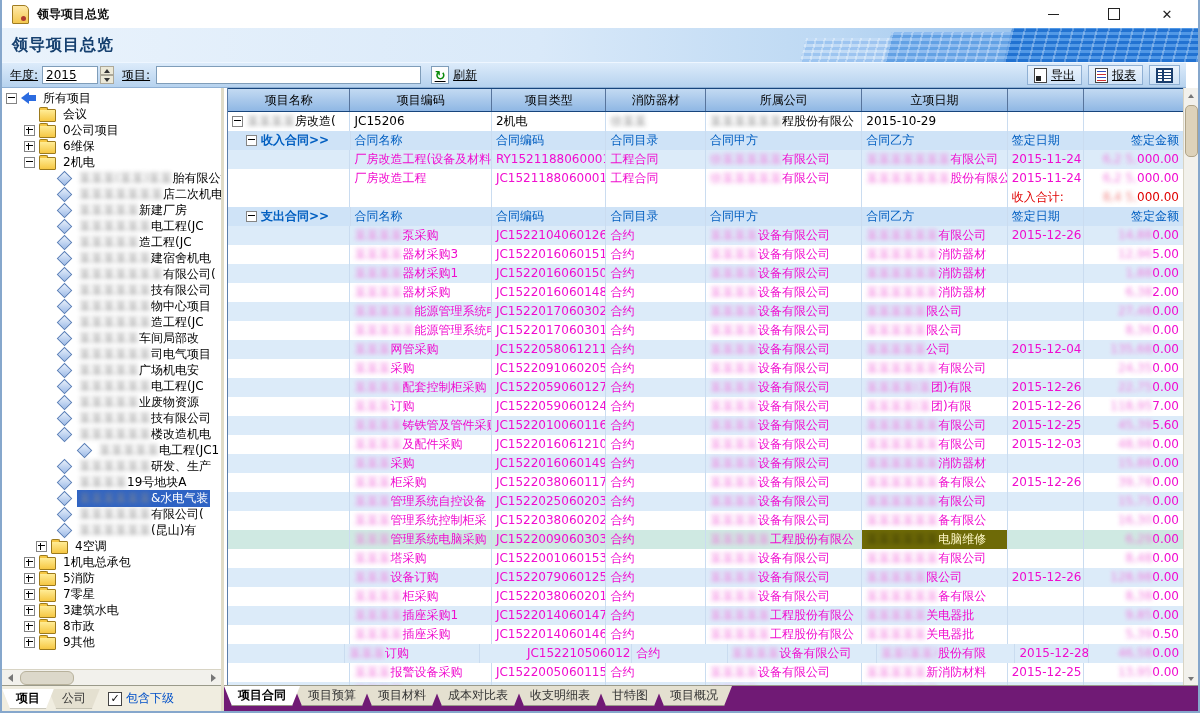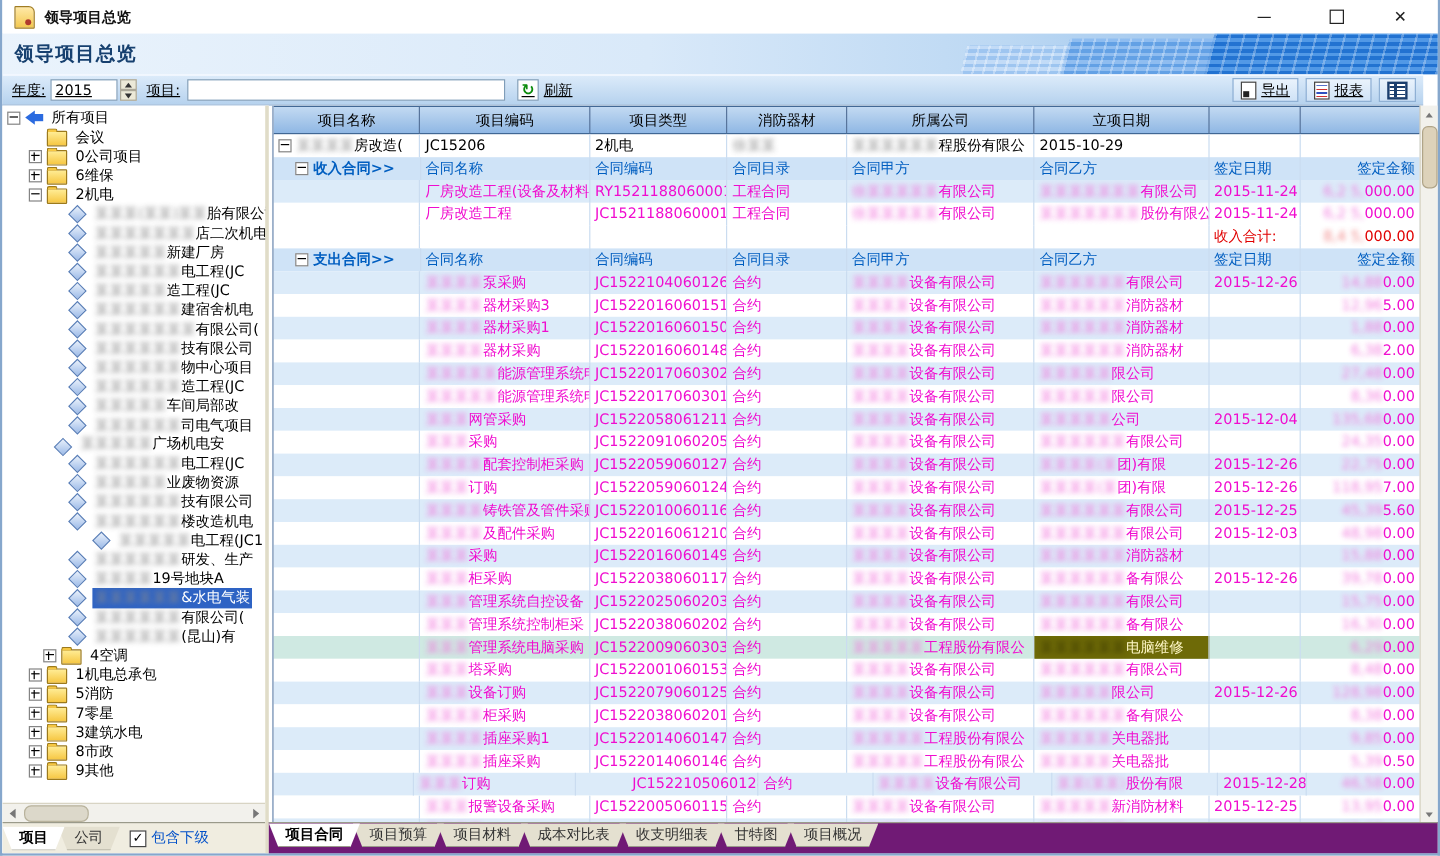--- a/index.html
+++ b/index.html
@@ -242,21 +242,21 @@
         <div class="trow" style="padding-left: 40px;">
           <span class="texp none"></span>
           <span class="diam"></span>
           <span class="tlabel2"><span class="bz bzk">某某某某某</span>车间局部改</span>
         </div>
         <div class="trow" style="padding-left: 40px;">
           <span class="texp none"></span>
           <span class="diam"></span>
           <span class="tlabel2"><span class="bz bzk">某某某某某某</span>司电气项目</span>
         </div>
-        <div class="trow" style="padding-left: 28px; align-items: flex-end;">
+        <div class="trow" style="padding-left: 40px;">
           <span class="texp none"></span>
           <span class="diam"></span>
           <span class="tlabel2"><span class="bz bzk">某某某某某</span>广场机电安</span>
         </div>
         <div class="trow" style="padding-left: 40px;">
           <span class="texp none"></span>
           <span class="diam"></span>
           <span class="tlabel2"><span class="bz bzk">某某某某某某</span>电工程(JC</span>
         </div>
         <div class="trow" style="padding-left: 40px;">

